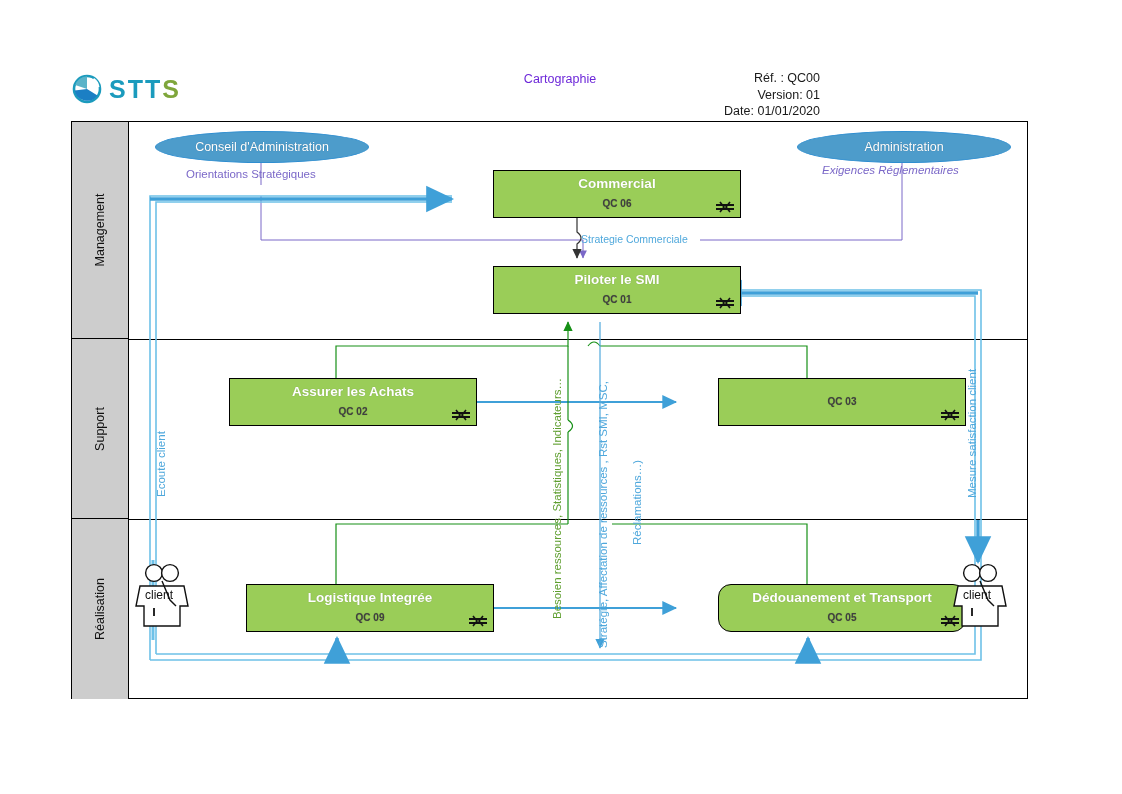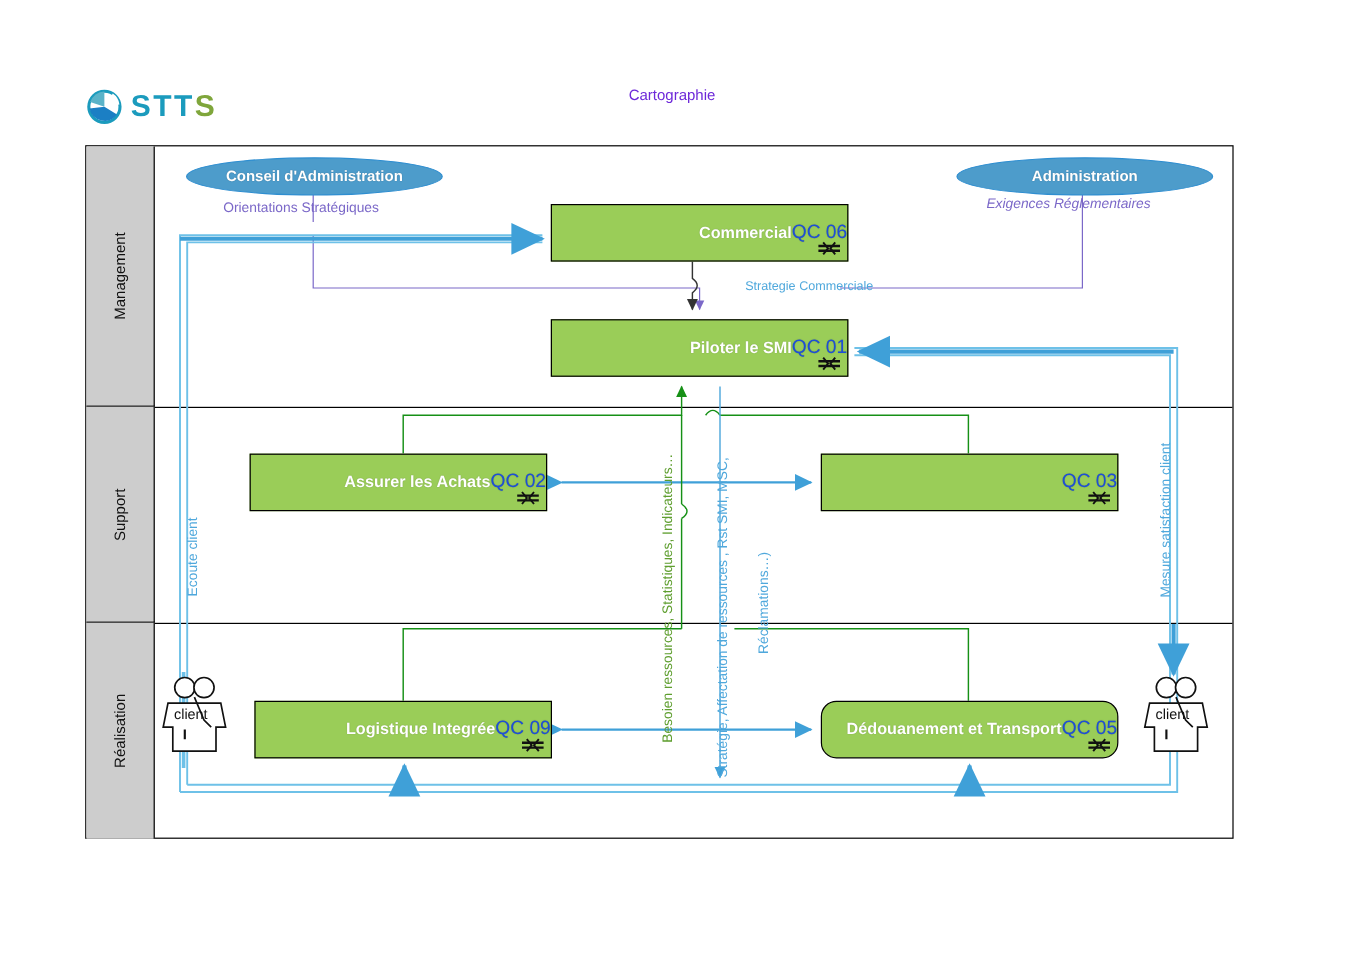--- a/index.html
+++ b/index.html
@@ -29,36 +29,36 @@
   .band-label span{transform:rotate(-90deg);white-space:nowrap;font-size:12.5px;color:#111;}
   #band-mgmt{top:0;height:217px;border-bottom:1px solid #000;}
   #band-supp{top:217px;height:180px;border-bottom:1px solid #000;}
   #band-real{top:397px;height:180px;}
   .band-rule{position:absolute;left:57px;right:0;height:0;border-top:1px solid #000;}
   #rule1{top:217px;}
   #rule2{top:397px;}
 
   
   .proc{position:absolute;background:#9ACD58;border:1.5px solid #000;box-sizing:border-box;
-        display:flex;flex-direction:row;align-items:center;justify-content:flex-end;}
+        display:flex;flex-direction:column;align-items:center;justify-content:center;margin-left:34px;}
   .proc .t{color:#ffffff;font-weight:bold;font-size:13.5px;line-height:20px;text-shadow:0 0 1px rgba(0,0,0,.25);}
-  .proc .c{color:#1d4ed8;font-weight:normal;font-size:16px;line-height:20px;text-shadow:0 0 1px rgba(0,0,0,.25);}
+  .proc .c{color:#404040;font-weight:bold;font-size:10px;line-height:20px;text-shadow:0 0 1px rgba(0,0,0,.25);}
   .proc .lnk{position:absolute;right:5px;bottom:3px;width:20px;height:14px;}
 
   #p-commercial{left:459px;top:170px;width:248px;height:48px;}
   #p-piloter   {left:459px;top:266px;width:248px;height:48px;}
-  #p-achats    {left:208px;top:378px;width:248px;height:48px;}
+  #p-achats    {left:195px;top:378px;width:248px;height:48px;}
   #p-rh        {left:684px;top:378px;width:248px;height:48px;}
   #p-logistique{left:212px;top:584px;width:248px;height:48px;}
   #p-dedouan   {left:684px;top:584px;width:248px;height:48px;border-radius:13px;}
 
   
   .ext{position:absolute;border-radius:50%;background:#4D9CCB;border:1.5px solid #2F8ED0;
        display:flex;align-items:center;justify-content:center;}
-  .ext span{color:#ffffff;font-weight:bold;font-size:12.5px;text-shadow:0 0 1px rgba(0,0,0,.3);}
+  .ext span{color:#ffffff;font-weight:normal;font-size:12.5px;text-shadow:0 0 1px rgba(0,0,0,.3);}
   #e-conseil{left:155px;top:131px;width:212px;height:30px;}
   #e-admin  {left:797px;top:131px;width:212px;height:30px;}
 
   .ext-note{position:absolute;color:#7B68C8;font-size:11.5px;white-space:nowrap;}
   #n-orient{left:186px;top:168px;text-align:center;}
   #n-exig  {left:822px;top:164px;font-style:italic;}
 
   
   .vlabel{position:absolute;white-space:nowrap;font-size:11.5px;transform-origin:0 0;}
   .vlabel.green{color:#5E9E2E;}
@@ -82,20 +82,25 @@
         <path d="M15 15 L15 2.2 A12.8 12.8 0 0 0 3.2 11 Z" fill="#5ab3c9"></path>
         <path d="M2.6 16.5 A12.8 12.8 0 0 0 25.5 21.5 L15 15 Z" fill="#1b7fc4"></path>
         <path d="M15 15 L27.5 13 A12.8 12.8 0 0 0 22 4 Z" fill="#ffffff"></path>
       </svg>
     </span>
     <span class="word"><span class="c1">STT</span><span class="c2">S</span></span>
   </div>
 
   <div id="doc-title">Cartographie</div>
 
+  <div id="meta">
+    <div>Réf. : QC00</div>
+    <div>Version: 01</div>
+    <div>Date: 01/01/2020</div>
+  </div>
 
   <div id="frame">
     <div class="band-label" id="band-mgmt">
       <span>Management</span>
     </div>
     <div class="band-label" id="band-supp">
       <span>Support</span>
     </div>
     <div class="band-label" id="band-real">
       <span>Réalisation</span>
@@ -237,21 +242,21 @@
     <div class="t">Dédouanement et Transport</div>
     <div class="c">QC 05</div>
     <span class="lnk">
       <svg width="20" height="14" viewBox="0 0 20 14">
           <path d="M1 5 H19 M1 9 H19" stroke="#111" stroke-width="2"></path>
           <path d="M5 2 L9 7 L5 12 M15 2 L11 7 L15 12" stroke="#111" stroke-width="1.6" fill="none"></path>
         </svg>
     </span>
   </div>
 
-  <div style="position:absolute;left:581px;top:233px;color:#4FA8DC;font-size:10.5px;white-space:nowrap;padding-left:40px;">Strategie Commerciale</div>
+  <div style="position:absolute;left:581px;top:233px;color:#4FA8DC;font-size:10.5px;white-space:nowrap;">Strategie Commerciale</div>
 
   <div class="vlabel blue" style="left:155px;top:497px;transform:rotate(-90deg);">Ecoute client</div>
 
   <div class="vlabel blue" style="left:966px;top:498px;transform:rotate(-90deg);">Mesure satisfaction client</div>
 
   <div class="vlabel green" style="left:551px;top:619px;transform:rotate(-90deg);">Besoien ressources, Statistiques, Indicateurs…</div>
 
   <div class="vlabel blue" style="left:597px;top:648px;transform:rotate(-90deg);">Stratégie, Affectation de ressources , Rst SMI, MSC,</div>
 
   <div class="vlabel blue" style="left:631px;top:545px;transform:rotate(-90deg);">Réclamations…)</div>

